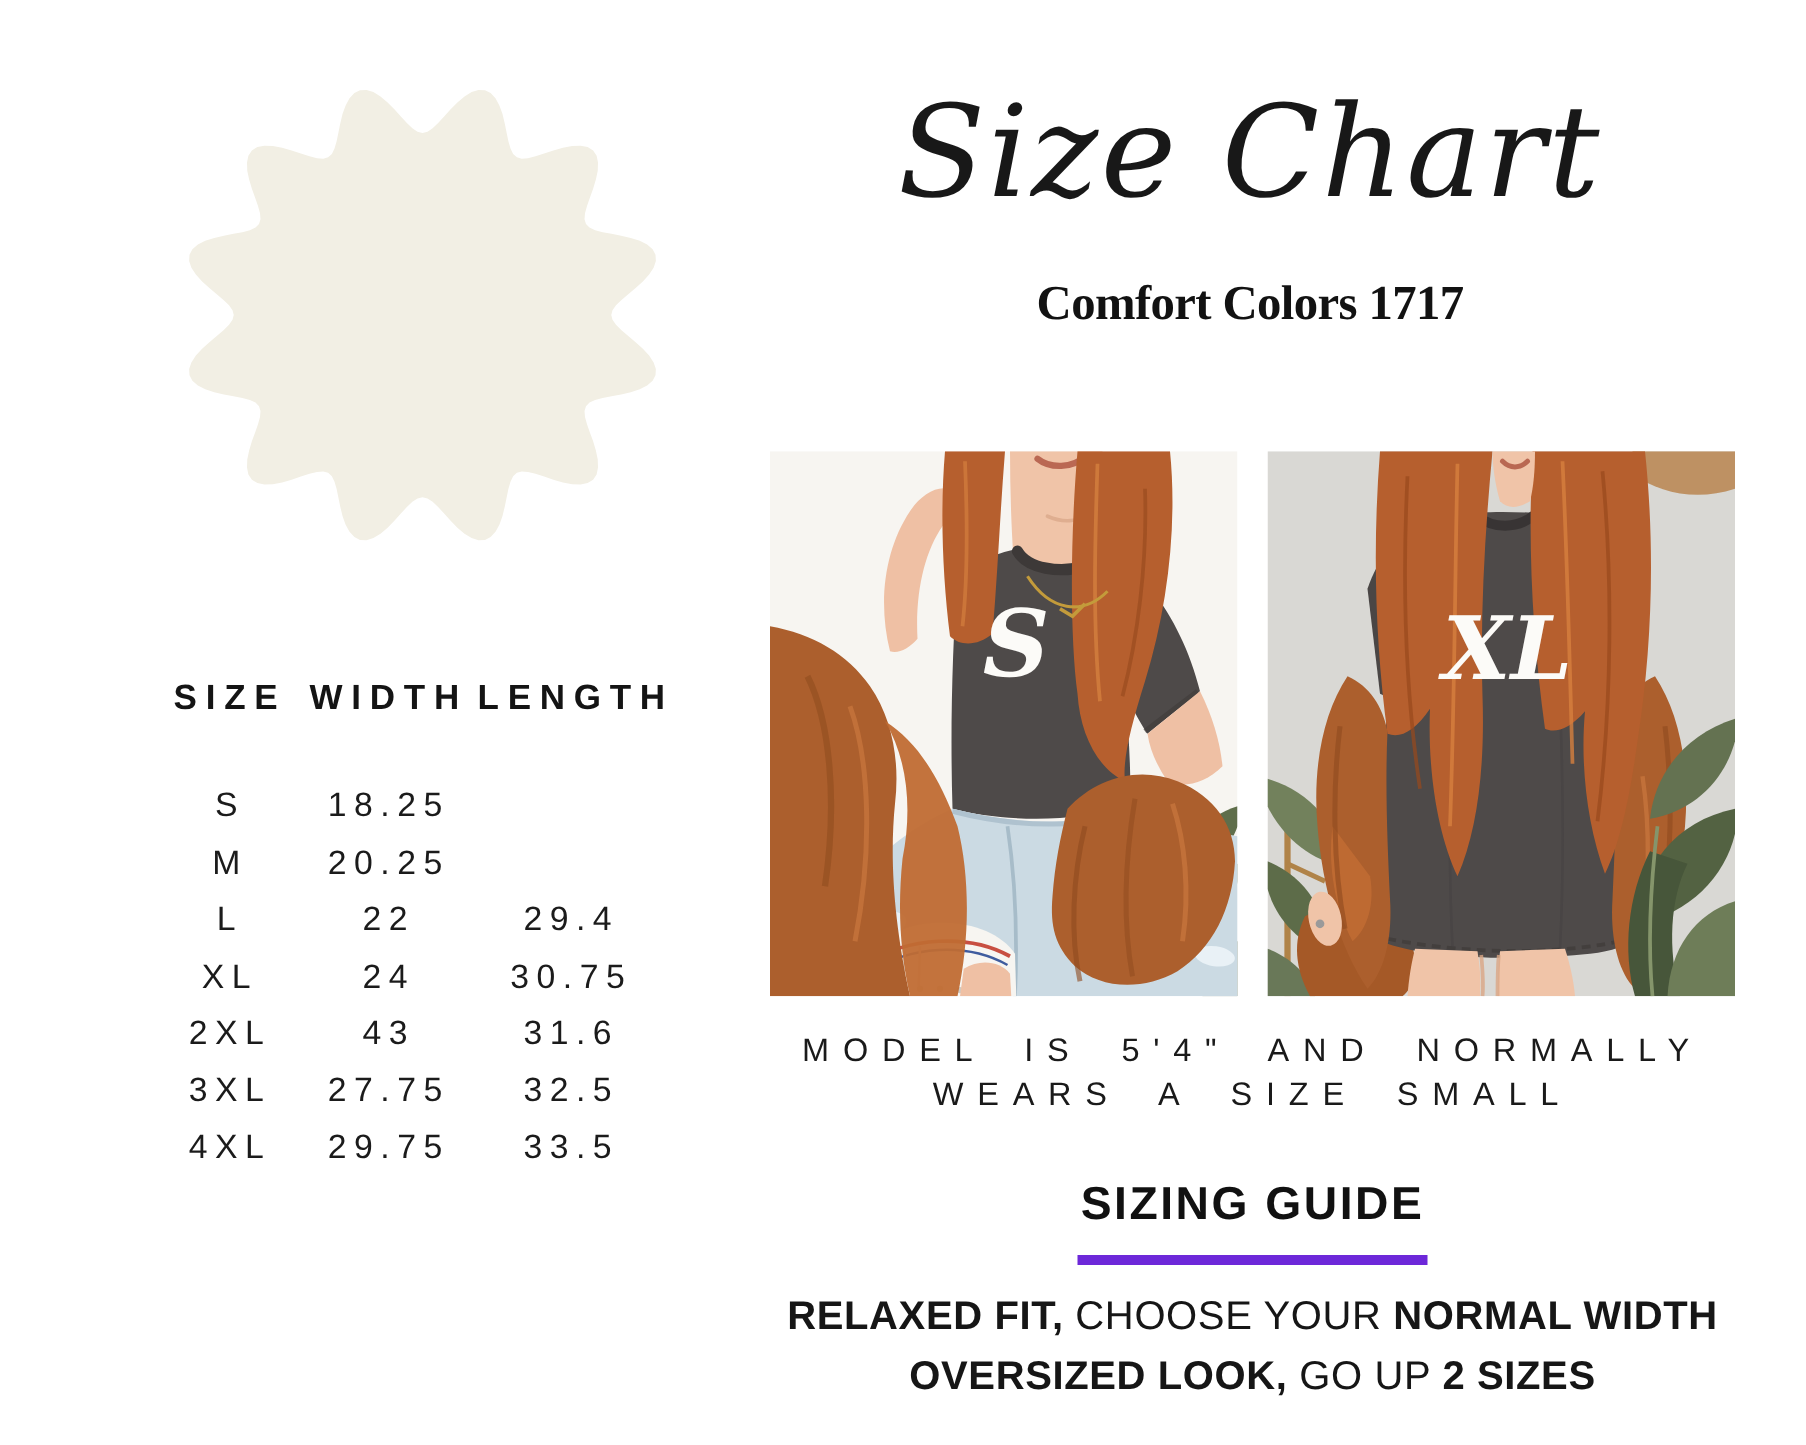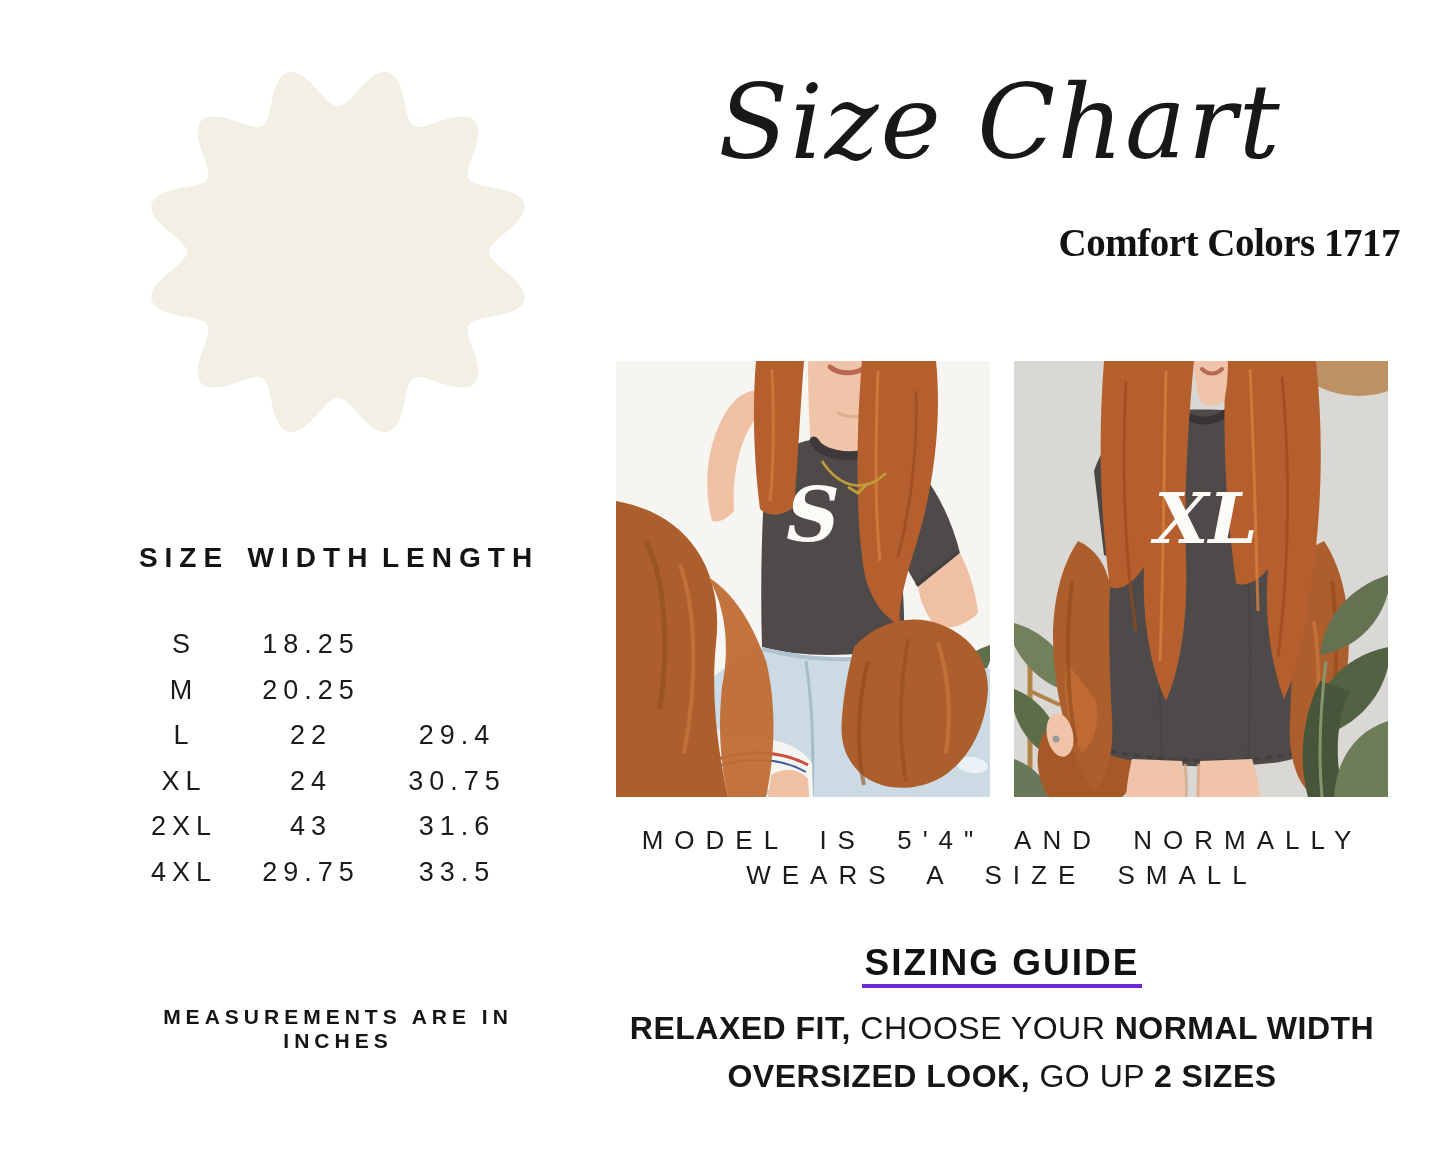--- a/index.html
+++ b/index.html
@@ -9,21 +9,21 @@
   }
   
   .scallop{position:absolute;left:136px;top:56px;width:404px;height:392px;}
   
   .title-script{
     position:absolute;left:600px;top:58px;width:800px;text-align:center;
     font-family:"DejaVu Serif",serif;font-style:italic;font-weight:400;
     font-size:102px;line-height:130px;color:#181818;letter-spacing:2px;
   }
   .title-sub{
-    position:absolute;left:600px;top:220px;width:800px;text-align:right;
+    position:absolute;left:600px;top:220px;width:800px;text-align:center;
     font-family:"Liberation Serif",serif;font-weight:700;font-size:39px;
     letter-spacing:-0.5px;color:#121212;
   }
   
   .size-table{position:absolute;left:128px;top:543px;width:404px;}
   .thead{display:grid;grid-template-columns:112px 142px 150px;line-height:30px;}
   .thead span{text-align:center;font-weight:700;font-size:28px;letter-spacing:7px;}
   .tbody{margin-top:49px;}
   .trow{display:grid;grid-template-columns:112px 142px 150px;height:45.5px;line-height:45.5px;}
   .trow span{text-align:center;font-size:27px;font-weight:400;letter-spacing:6px;color:#1b1b1b;}
@@ -39,21 +39,21 @@
   
   .caption{
     position:absolute;left:612px;top:823px;width:780px;text-align:center;
     font-size:26px;font-weight:400;letter-spacing:11px;word-spacing:13px;
     line-height:35px;color:#1a1a1a;
   }
   
   .guide{position:absolute;left:612px;top:942px;width:780px;text-align:center;}
   .guide-title{
     display:inline-block;font-weight:700;font-size:37px;letter-spacing:2px;
-    border-bottom:4px solid #6d28d9;padding:0 3px 0;color:#111;
+    border-bottom:8px solid #6d28d9;padding:0 3px 20px;color:#111;
   }
   .guide-lines{margin-top:16px;font-size:32px;line-height:48px;letter-spacing:0.5px;color:#161616;}
   .seg-b{font-weight:700;}
   .seg-r{font-weight:400;}
 </style>
 </head>
 <body>
 
 <div class="canvas">
 
@@ -88,27 +88,31 @@
           <span>XL</span>
           <span>24</span>
           <span>30.75</span>
         </div>
         <div class="trow">
           <span>2XL</span>
           <span>43</span>
           <span>31.6</span>
         </div>
         <div class="trow">
+          <span>3XL</span>
+          <span>27.75</span>
+          <span>32.5</span>
+        </div>
+        <div class="trow">
           <span>4XL</span>
           <span>29.75</span>
           <span>33.5</span>
         </div>
       </div>
   </div>
-  <div class="note">MEASUREMENTS ARE IN INCHES</div>
 
   <figure class="photo photo-left" style="margin:0">
     <svg viewBox="0 0 374 436">
       <rect width="374" height="436" fill="#F7F5F1"></rect>
 
       <g>
         <path d="M374 284 C348 292 332 312 330 338 C352 334 368 318 374 300 Z" fill="#5F6E4B"></path>
         <path d="M374 330 C352 342 342 366 348 392 C364 382 372 360 374 344 Z" fill="#6F7E5A"></path>
         <path d="M356 396 C344 412 342 424 346 436 L374 436 L374 392 C366 392 360 393 356 396 Z" fill="#51603F"></path>
       </g>

